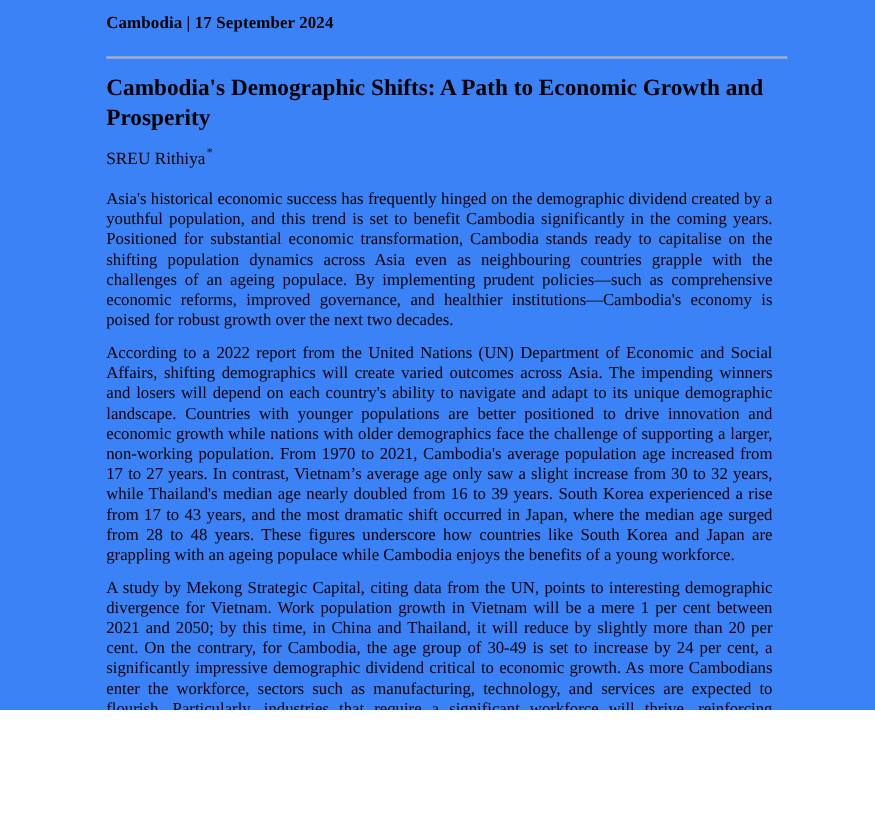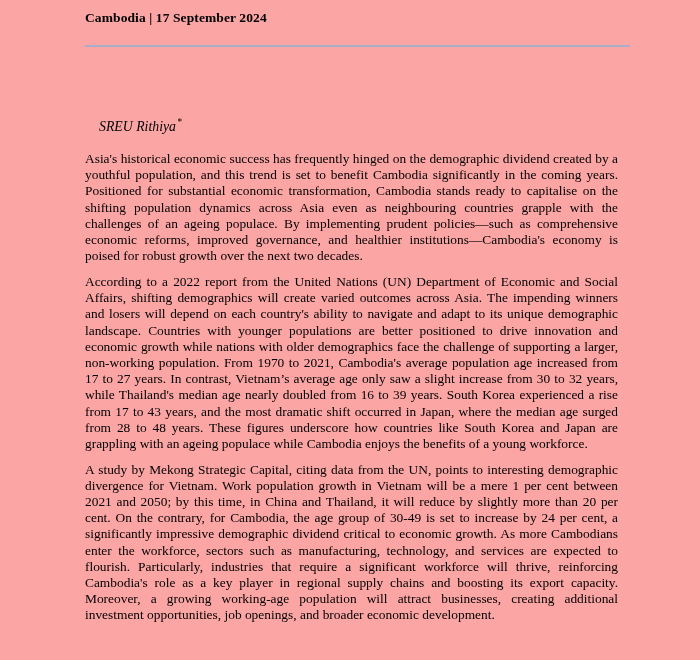--- a/index.html
+++ b/index.html
@@ -1,21 +1,21 @@
 <!DOCTYPE html>
 <html><head>
 <meta charset="utf-8">
 <style>
   * { margin: 0; padding: 0; box-sizing: border-box; }
   html, body { background: #ffffff; }
   .page {
     position: relative;
     width: 700px;
-    height: 660px;
-    background: #fca5a5;
+    height: 568px;
+    background: #3b82f6;
     color: #000000;
     font-family: "Liberation Serif", "DejaVu Serif", serif;
     overflow: hidden;
   }
   .doc-header {
     position: absolute;
     top: 10px;
     left: 85px;
     width: 533px;
     font-weight: bold;
@@ -35,23 +35,22 @@
     top: 59px;
     left: 85px;
     width: 533px;
     font-weight: bold;
     font-size: 18.6px;
     line-height: 23.5px;
   }
   .author-line {
     position: absolute;
     top: 119px;
-    left: 99px;
+    left: 85px;
     width: 533px;
-    font-style: italic;
     font-size: 13.8px;
   }
   .author-line sup {
     font-size: 9.5px;
     vertical-align: super;
     line-height: 0;
     margin-left: 1px;
   }
   .article-body {
     position: absolute;
@@ -69,20 +68,21 @@
 </style>
 </head>
 <body>
 
 <div class="page">
 
   <div class="doc-header">Cambodia | 17 September 2024</div>
 
   <div class="divider"></div>
 
+  <h1 class="article-title">Cambodia's Demographic Shifts: A Path to Economic Growth and Prosperity</h1>
 
   <div class="author-line">
     <span>SREU Rithiya</span><sup>*</sup>
   </div>
 
   <div class="article-body">
     <p>Asia's historical economic success has frequently hinged on the demographic dividend created by a youthful population, and this trend is set to benefit Cambodia significantly in the coming years. Positioned for substantial economic transformation, Cambodia stands ready to capitalise on the shifting population dynamics across Asia even as neighbouring countries grapple with the challenges of an ageing populace. By implementing prudent policies—such as comprehensive economic reforms, improved governance, and healthier institutions—Cambodia's economy is poised for robust growth over the next two decades.</p>
     <p>According to a 2022 report from the United Nations (UN) Department of Economic and Social Affairs, shifting demographics will create varied outcomes across Asia. The impending winners and losers will depend on each country's ability to navigate and adapt to its unique demographic landscape. Countries with younger populations are better positioned to drive innovation and economic growth while nations with older demographics face the challenge of supporting a larger, non-working population. From 1970 to 2021, Cambodia's average population age increased from 17 to 27 years. In contrast, Vietnam’s average age only saw a slight increase from 30 to 32 years, while Thailand's median age nearly doubled from 16 to 39 years. South Korea experienced a rise from 17 to 43 years, and the most dramatic shift occurred in Japan, where the median age surged from 28 to 48 years. These figures underscore how countries like South Korea and Japan are grappling with an ageing populace while Cambodia enjoys the benefits of a young workforce.</p>
     <p>A study by Mekong Strategic Capital, citing data from the UN, points to interesting demographic divergence for Vietnam. Work population growth in Vietnam will be a mere 1 per cent between 2021 and 2050; by this time, in China and Thailand, it will reduce by slightly more than 20 per cent. On the contrary, for Cambodia, the age group of 30-49 is set to increase by 24 per cent, a significantly impressive demographic dividend critical to economic growth. As more Cambodians enter the workforce, sectors such as manufacturing, technology, and services are expected to flourish. Particularly, industries that require a significant workforce will thrive, reinforcing Cambodia's role as a key player in regional supply chains and boosting its export capacity. Moreover, a growing working-age population will attract businesses, creating additional investment opportunities, job openings, and broader economic development.</p>
   </div>

